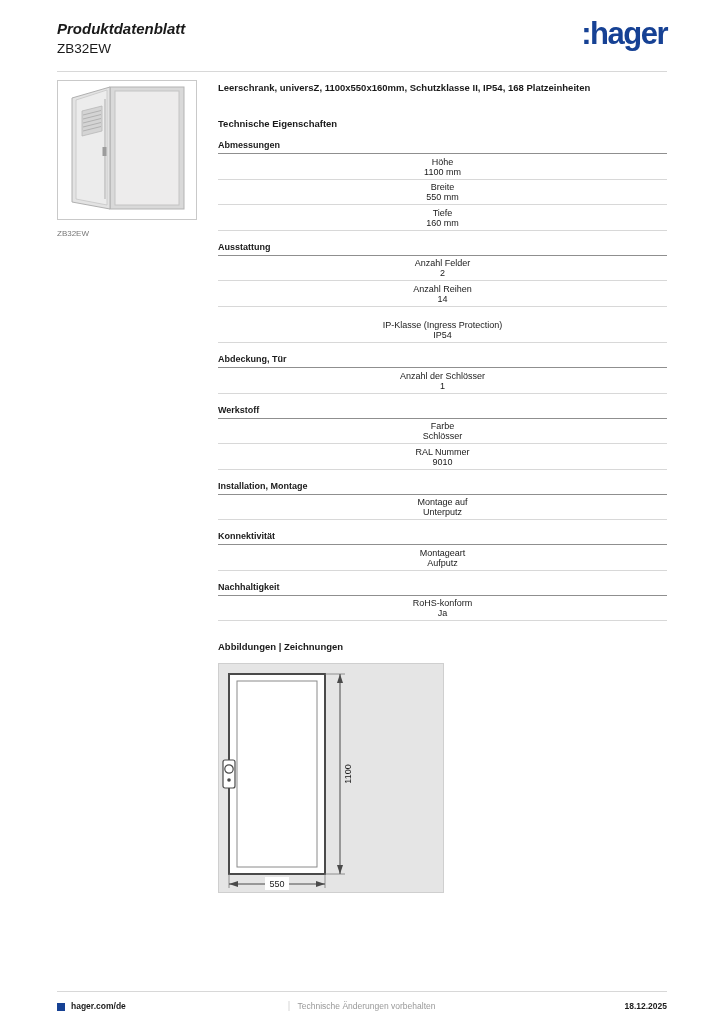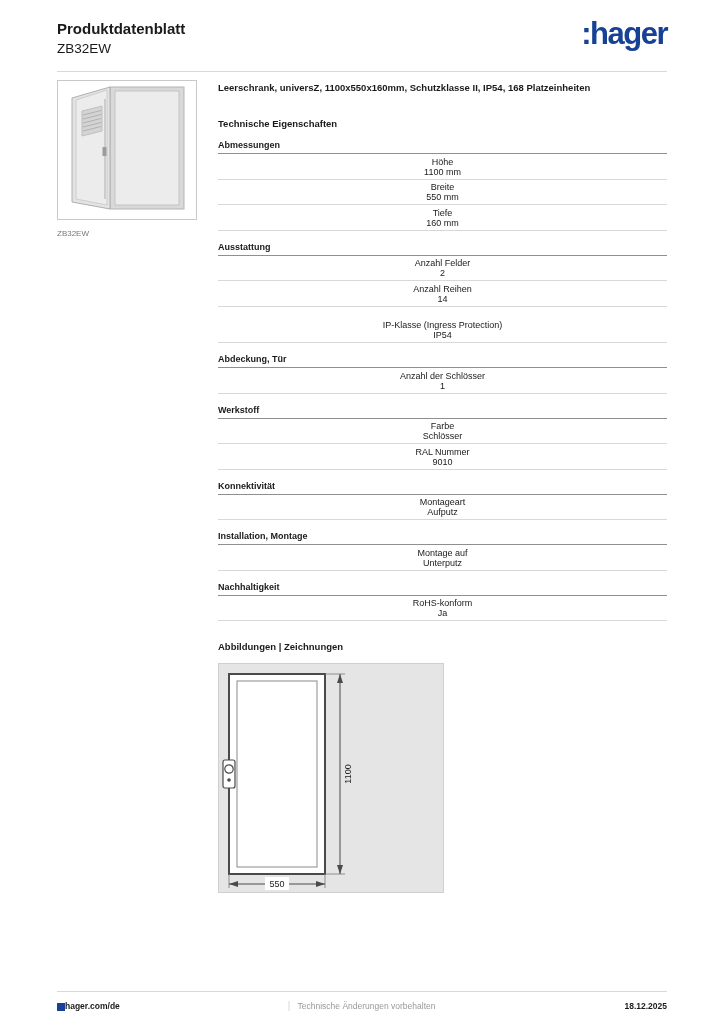--- a/index.html
+++ b/index.html
@@ -9,21 +9,21 @@
     --text:#1a1a1a;
     --muted:#999;
   }
   *{margin:0;padding:0;box-sizing:border-box;}
   html,body{background:#fff;}
   body{font-family:"Liberation Sans", sans-serif;color:var(--text);}
   .page{position:relative;width:724px;height:1024px;background:#fff;overflow:hidden;}
 
   
   .header{padding:20px 57px 0 57px;display:flex;justify-content:space-between;align-items:flex-start;}
-  .h-title{font-size:15px;font-weight:bold;line-height:1.25;}
+  .h-title{font-size:15px;font-weight:bold;line-height:1.25;font-style:italic;}
   .h-sub{font-size:13.5px;margin-top:2px;}
   .logo{font-size:31px;font-weight:bold;color:var(--blue);letter-spacing:-1.5px;line-height:.9;font-family:"Liberation Sans",sans-serif;}
   .rule{height:1px;background:var(--line-light);margin:15px 57px 0 57px;}
 
   
   .content{display:flex;gap:21px;padding:8px 57px 0 57px;}
   .left-col{width:140px;flex:none;}
   .img-box{width:140px;height:140px;border:1px solid #c9c9c9;background:#fff;display:flex;align-items:center;justify-content:center;}
   .img-caption{font-size:8px;color:#777;margin-top:9px;}
   .right-col{flex:1;min-width:0;}
@@ -37,21 +37,21 @@
   .spec-row .lbl{text-align:left;}
   .spec-row .val{text-align:right;}
 
   .drawings-heading{font-size:9.5px;font-weight:bold;margin-top:20px;}
   .drawing-box{width:226px;height:230px;border:1px solid #cfcfcf;margin-top:11px;background:#e5e5e5;}
 
   
   .footer{position:absolute;left:57px;right:57px;bottom:13px;}
   .footer-rule{height:1px;background:var(--line-light);margin-bottom:9px;}
   .footer-row{display:flex;align-items:center;font-size:8.5px;position:relative;}
-  .footer-left{display:flex;align-items:flex-end;gap:0;font-weight:bold;flex:1;}
+  .footer-left{display:flex;align-items:flex-end;gap:6px;font-weight:bold;flex:1;}
   .square{width:8px;height:8px;background:var(--blue);display:inline-block;}
   .footer-center{position:absolute;left:50%;transform:translateX(-50%);color:var(--muted);display:flex;align-items:center;gap:8px;}
   .footer-sep{display:inline-block;width:1px;height:10px;background:var(--line-light);}
   .footer-right{flex:1;text-align:right;font-weight:bold;}
   a.plain{color:var(--text);text-decoration:none;}
 </style>
 </head>
 <body>
 
 <div class="page">
@@ -141,31 +141,31 @@
             <div class="spec-row">
               <span class="lbl">Farbe</span>
               <span class="val">Schlösser</span>
             </div>
             <div class="spec-row">
               <span class="lbl">RAL Nummer</span>
               <span class="val">9010</span>
             </div>
           </div>
           <div class="section">
+            <div class="section-title">Installation, Montage</div>
+            <div class="spec-row">
+              <span class="lbl">Montage auf</span>
+              <span class="val">Unterputz</span>
+            </div>
+          </div>
+          <div class="section">
             <div class="section-title">Konnektivität</div>
             <div class="spec-row">
               <span class="lbl">Montageart</span>
               <span class="val">Aufputz</span>
-            </div>
-          </div>
-          <div class="section">
-            <div class="section-title">Installation, Montage</div>
-            <div class="spec-row">
-              <span class="lbl">Montage auf</span>
-              <span class="val">Unterputz</span>
             </div>
           </div>
           <div class="section">
             <div class="section-title">Nachhaltigkeit</div>
             <div class="spec-row">
               <span class="lbl">RoHS-konform</span>
               <span class="val">Ja</span>
             </div>
           </div>
         </div>

